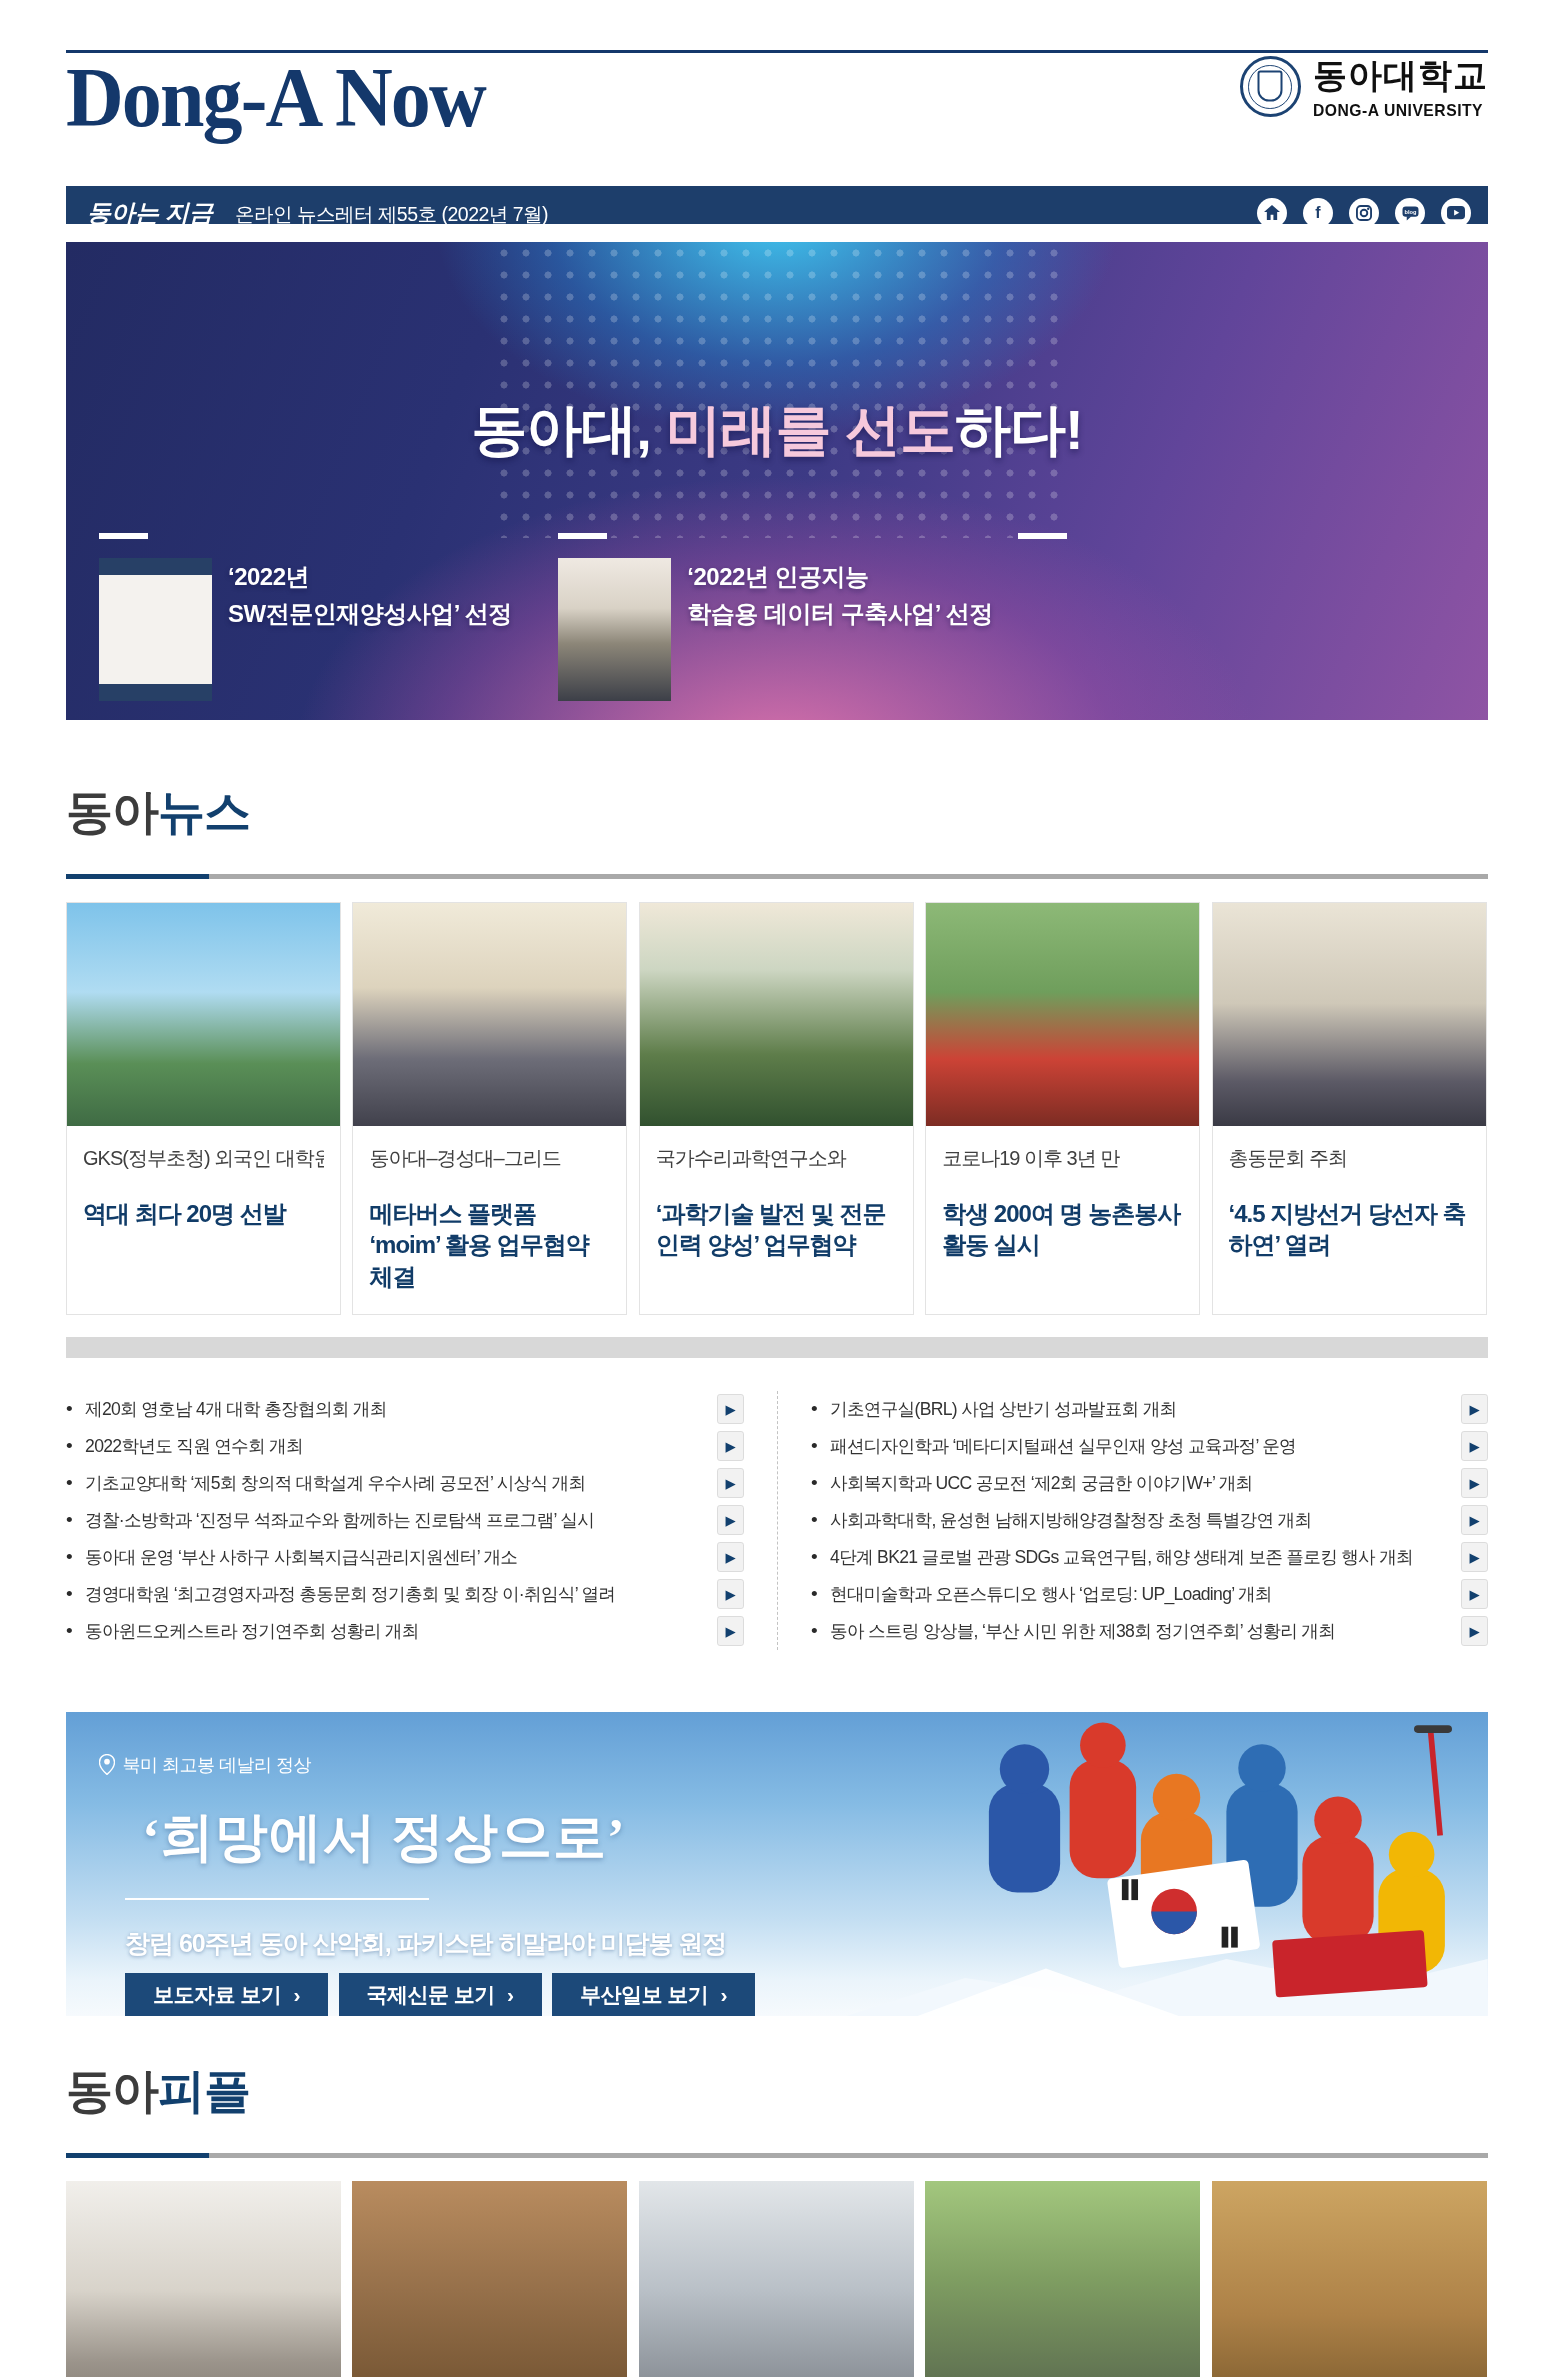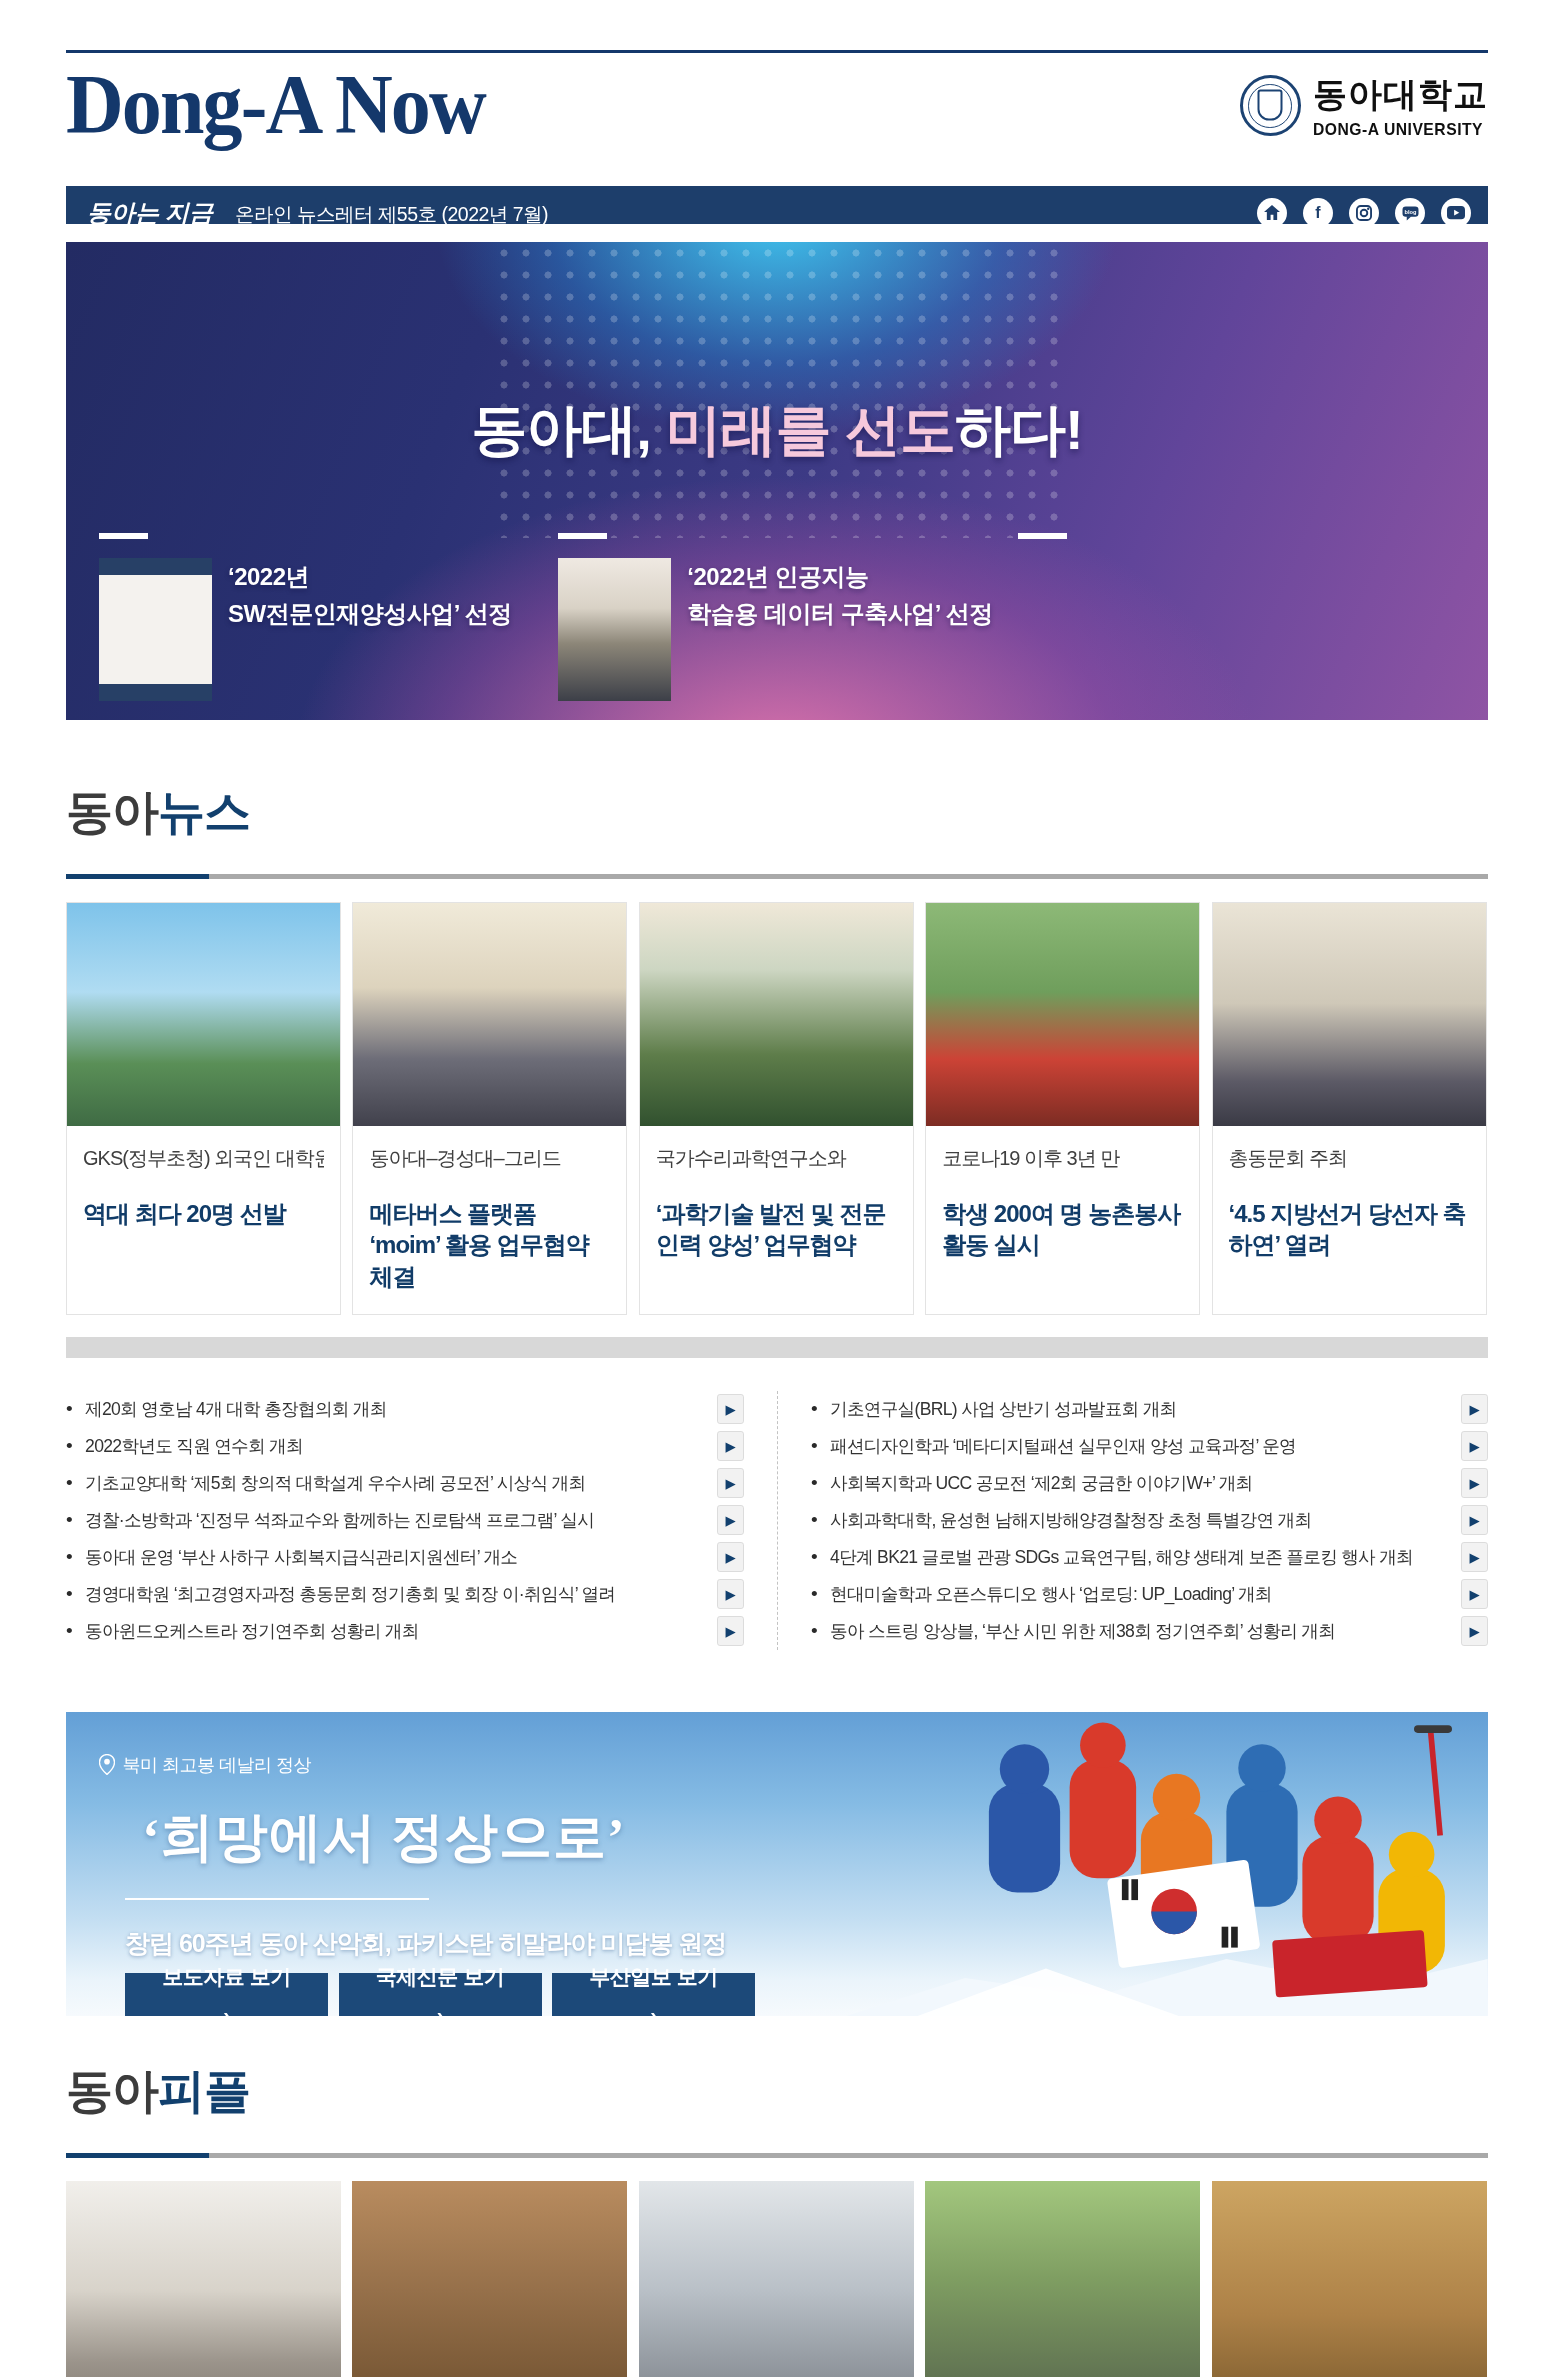--- a/index.html
+++ b/index.html
@@ -5,21 +5,21 @@
   * { margin:0; padding:0; box-sizing:border-box; }
   html,body { background:#ffffff; }
   body {
     width:1554px; height:3308px; position:relative; overflow:hidden;
     font-family:"Liberation Sans","DejaVu Sans",sans-serif; color:#333;
   }
   .container { width:1422px; margin:0 auto; position:relative; }
 
   
   .top-rule { margin-top:50px; height:3.3px; background:#14386b; }
-  .header-row { height:105px; display:flex; justify-content:space-between; align-items:center; }
+  .header-row { height:105px; display:flex; justify-content:space-between; align-items:flex-start; }
   .brand-logo {
     font-family:"Liberation Serif","DejaVu Serif",serif;
     font-size:80px; font-weight:bold; color:#14386b; letter-spacing:-1.9px;
     transform:scaleY(1.05); white-space:nowrap;
   }
   .univ-logo { display:flex; align-items:center; gap:12.4px; }
   .seal { width:61px; height:61px; border-radius:50%; border:3.3px solid #1c4373; position:relative; }
   .seal::before { content:""; position:absolute; inset:5.7px; border-radius:50%; border:1.4px solid #1c4373; }
   .seal::after {
     content:""; position:absolute; left:50%; top:50%; width:21px; height:27.6px;
@@ -108,21 +108,21 @@
   
   .summit { margin-top:62px; height:304px; position:relative; overflow:hidden;
     background:linear-gradient(180deg,#639fd6 0%,#85bbe4 30%,#c3def2 68%,#eaf4fb 88%,#f6fafd 100%); }
   .summit-pin { position:absolute; left:33px; top:41px; display:flex; align-items:center; gap:7.6px; color:#fff; font-size:18px; letter-spacing:-0.5px; }
   .summit-title { position:absolute; left:76px; top:90px; color:#fff; font-size:53px; font-weight:bold; letter-spacing:1px;
     font-family:"Liberation Serif","DejaVu Serif",serif; text-shadow:0 1.9px 5.7px rgba(40,80,130,0.4); }
   .summit-line { position:absolute; left:59px; top:186px; width:304px; height:1.9px; background:#ffffff; }
   .summit-sub { position:absolute; left:59px; top:215px; color:#fff; font-size:25px; font-weight:bold; letter-spacing:-1px; text-shadow:0 1.4px 3.8px rgba(40,80,130,0.45); }
   .summit-btns { position:absolute; left:59px; top:261px; display:flex; gap:10.5px; }
   .summit-btn { width:203px; height:44px; background:#1c4979; color:#fff; font-size:21px; font-weight:bold;
-    display:flex; align-items:center; justify-content:center; gap:12.4px; cursor:pointer; letter-spacing:-0.5px;flex-direction:column; }
+    display:flex; align-items:center; justify-content:center; gap:12.4px; cursor:pointer; letter-spacing:-0.5px; }
   .summit-btn .chev { font-weight:bold; font-size:21px; }
   .summit-art { position:absolute; right:0; top:0; width:642px; height:100%; }
 
   
   .section-people { margin-top:44px; }
   .people-card { width:275px; cursor:pointer; }
   .people-thumb { height:243px; }
   .pt-1 { background:linear-gradient(180deg,#f1efeb 0%,#d8d3ca 45%,#9a938a 75%,#7d766c 100%); }
   .pt-2 { background:linear-gradient(180deg,#b98c5f 0%,#96704a 45%,#6b4d2c 100%); }
   .pt-3 { background:linear-gradient(180deg,#e2e6e9 0%,#b9c0c7 45%,#757b82 100%); }

